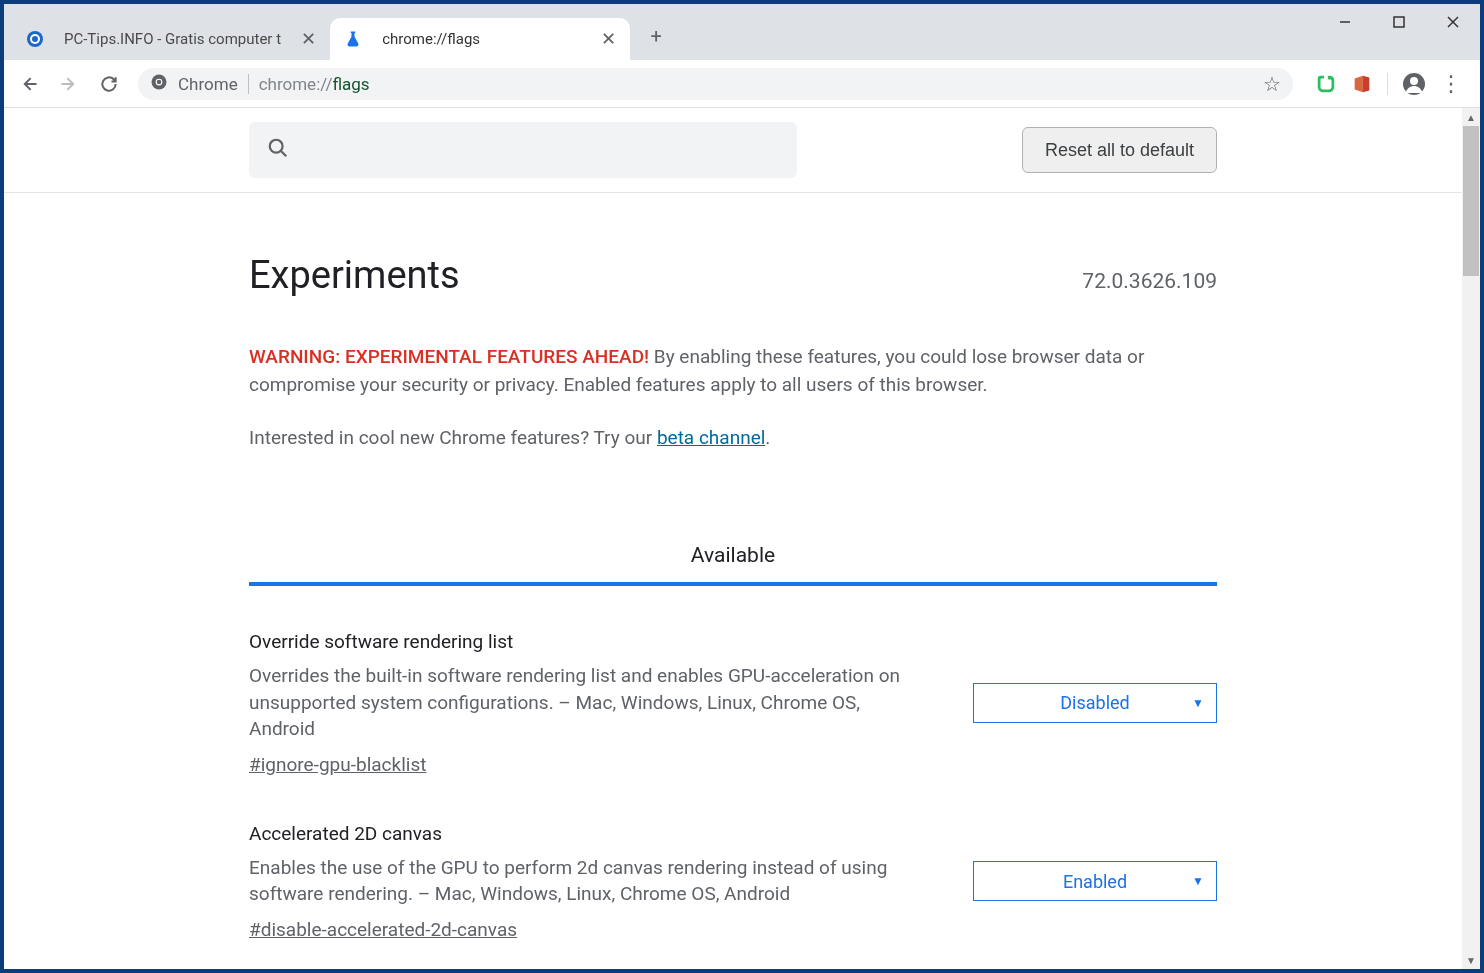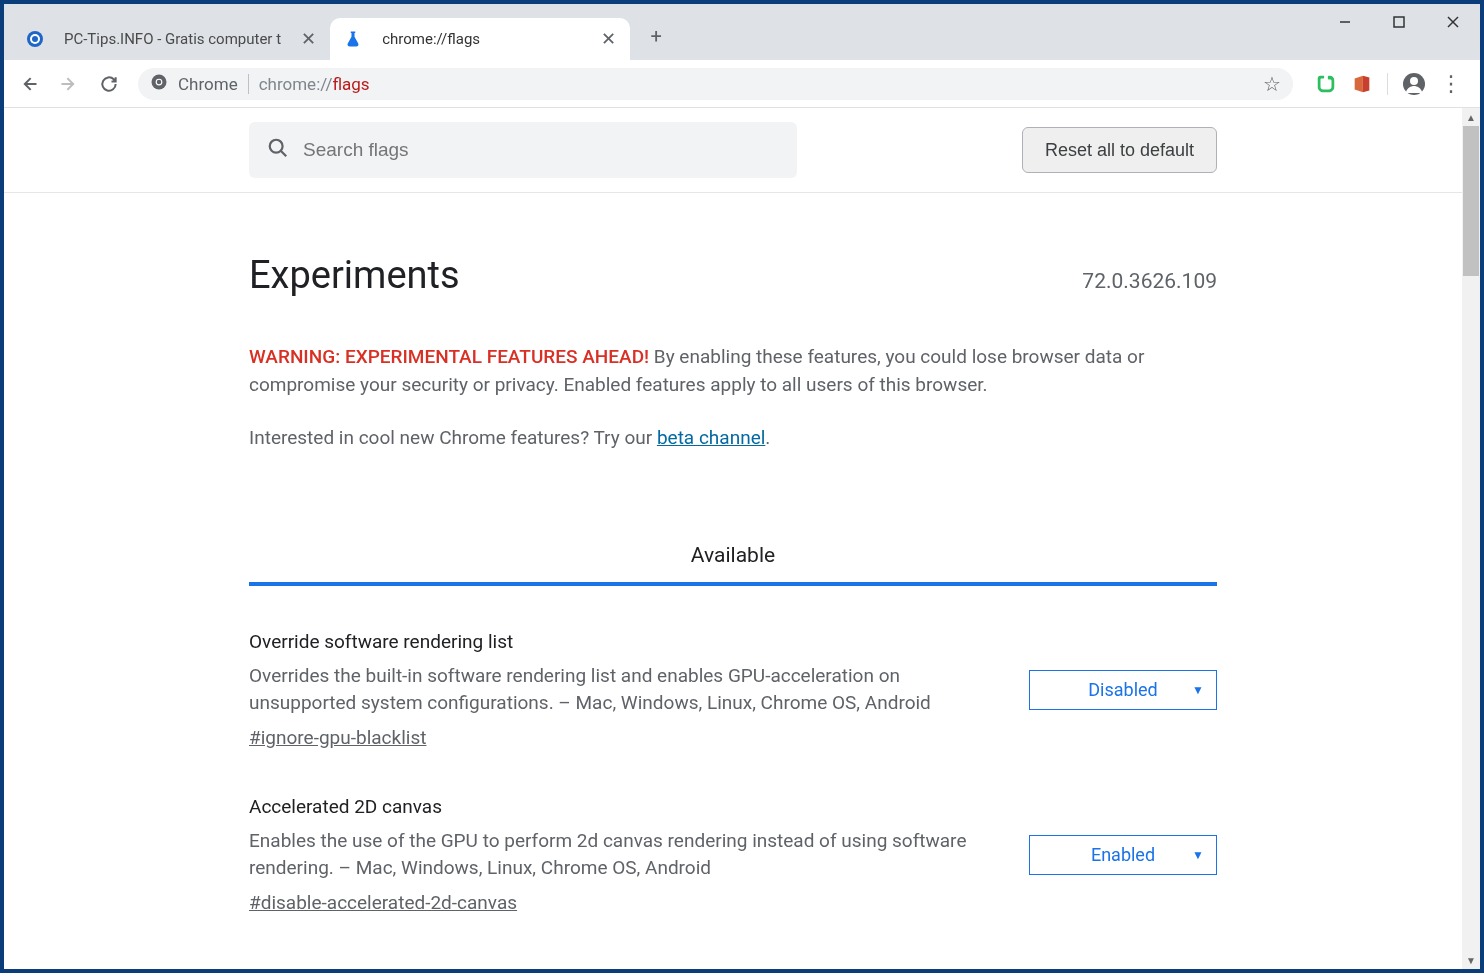--- a/index.html
+++ b/index.html
@@ -93,21 +93,21 @@
     padding: 12px 12px;
     gap: 10px;
     font-size: 17px;
     color: #202124;
     margin: 0 6px;
   }
   .address-bar .scheme-label { color: #5f6368; }
   .address-bar .divider { width:1px; height:20px; background:#c0c0c0; }
   .address-bar .url-text { flex:1; }
   .address-bar .url-text .light { color: #80868b; }
-  .address-bar .url-text .dark { color: #b91c1c; }
+  .address-bar .url-text .dark { color: #14532d; }
   .address-bar .star { color:#5f6368; font-size:20px; }
   .ext-icons { display:flex; align-items:center; gap:14px; padding:0 10px; }
   .ext-icons .sep { width:1px; height:22px; background:#ddd; }
   .ext-icons span, .ext-icons svg { display:inline-flex; }
   .content-area {
     flex:1;
     background:#fff;
     overflow: hidden;
     position: relative;
   }
@@ -166,21 +166,21 @@
   .tab-item { flex:1; text-align:center; padding: 18px 0; font-size:21px; color:#5f6368; cursor:pointer; position:relative; }
   .tab-item.active { color:#202124; }
   .tab-item.active::after { content:""; position:absolute; left:0; right:0; bottom:-1px; height:4px; background:#1a73e8; }
   .experiments-list { margin-top: 44px; }
   .experiment { display:flex; gap: 30px; margin-bottom: 46px; }
   .exp-text { flex:1; }
   .exp-title { font-size:19px; font-weight:400; color:#202124; margin-bottom:10px; }
   .exp-desc { font-size:19px; color:#5f6368; line-height:1.4; margin-bottom:10px; max-width: 730px;}
   .exp-frag { font-size:19px; color:#5f6368; text-decoration: underline; }
   .exp-select {
-    width: 188px;
+    width: 244px;
     align-self: center;
     margin-left: 32px;
   }
   .styled-select {
     width:100%; height:40px;
     border:1px solid #1a73e8;
     background:#fff;
     color:#1a73e8;
     font-size:18px;
     display:flex;
@@ -302,21 +302,20 @@
 
       <div class="flags-header">
         <div class="flags-inner header-row">
           <div class="search-box">
             <span>
               <svg width="22" height="22" viewBox="0 0 24 24">
                   <circle cx="10" cy="10" r="7" fill="none" stroke="#5f6368" stroke-width="2.4"></circle>
                   <line x1="15" y1="15" x2="21" y2="21" stroke="#5f6368" stroke-width="2.4"></line>
                 </svg>
             </span>
-            <input type="text" placeholder="Search flags" style="">
           </div>
           <button class="reset-btn">Reset all to default</button>
         </div>
       </div>
 
       <div class="main-body">
         <div class="title-row">
           <h1 class="page-title">Experiments</h1>
           <span class="version">72.0.3626.109</span>
         </div>

